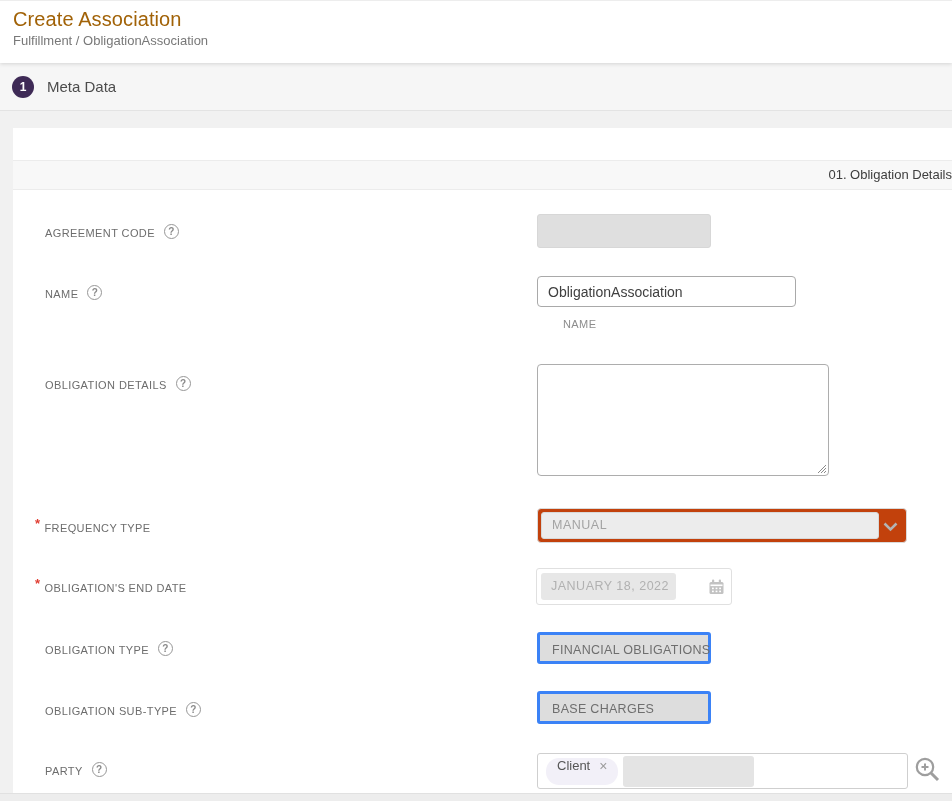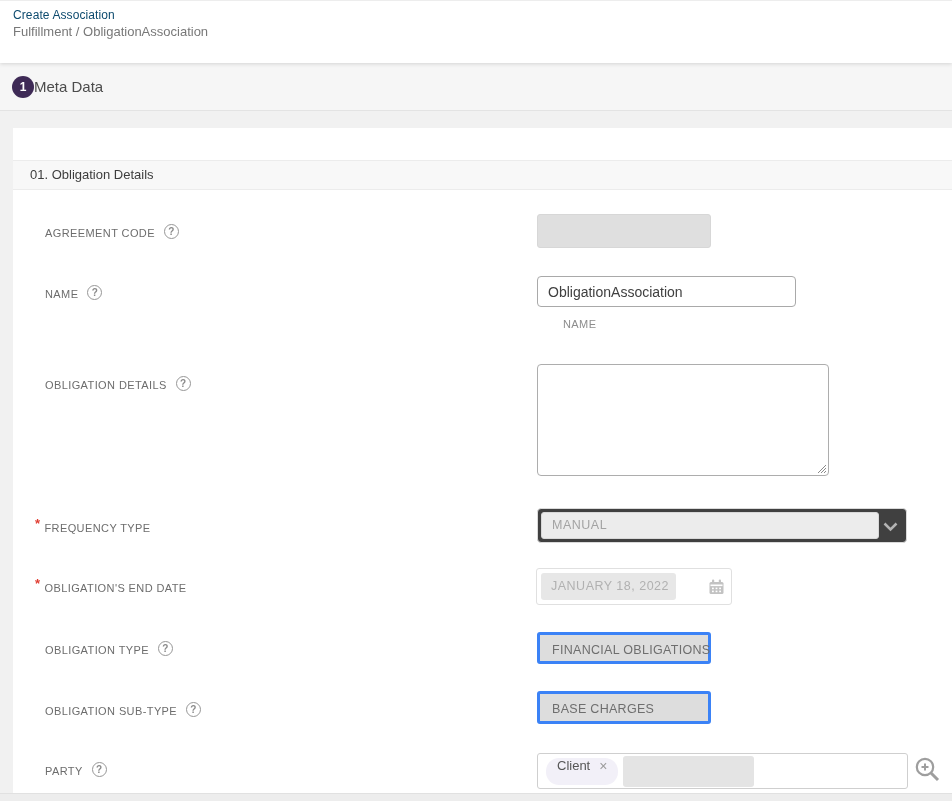--- a/index.html
+++ b/index.html
@@ -13,52 +13,52 @@
 
   
   .header {
     position: absolute; left: 0; top: 0; width: 952px; height: 63px;
     background: #ffffff;
     box-shadow: 0 1px 4px rgba(0,0,0,0.14);
     padding: 7px 0 0 13px;
     z-index: 3;
     border-top: 1px solid #ededed;
   }
-  .page-title { font-size: 12px; color: #0c4a6e; font-weight: 400; letter-spacing: 0.1px; }
+  .page-title { font-size: 20px; color: #a16207; font-weight: 400; letter-spacing: 0.1px; }
   .breadcrumb { font-size: 13px; color: #787878; margin-top: 2px; }
 
   
   .stepbar {
     position: absolute; left: 0; top: 63px; width: 952px; height: 48px;
     background: #f6f6f6;
     border-bottom: 1px solid #e3e3e3;
     display: flex; align-items: center;
     padding-left: 12px;
     z-index: 2;
   }
   .step-circle {
     width: 22px; height: 22px; border-radius: 50%;
     background: #3e2a56; color: #ffffff;
     font-size: 12px; font-weight: bold;
     display: flex; align-items: center; justify-content: center;
   }
-  .step-label { font-size: 15px; color: #4c4c4c; }
+  .step-label { margin-left: 13px; font-size: 15px; color: #4c4c4c; }
 
   
   .card {
     position: absolute; left: 13px; top: 128px; width: 939px; height: 665px;
     background: #ffffff;
   }
   .section-header {
     position: absolute; left: 0; top: 32px; width: 100%; height: 30px;
     background: #f8f8f8;
     border-top: 1px solid #ececec;
     border-bottom: 1px solid #ececec;
     font-size: 13px; color: #3d3d3d;
-    line-height: 28px; padding-left: 17px;
+    line-height: 28px; padding-left: 17px; text-align: right;
   }
 
   
   .f-label {
     position: absolute; left: 32px; height: 15px;
     display: flex; align-items: flex-end;
     font-size: 11px; color: #6d6d6d; letter-spacing: 0.4px;
     white-space: nowrap;
   }
   .f-label.required { left: 22px; }
@@ -87,21 +87,21 @@
   .textarea-wrap textarea {
     width: 100%; height: 100%; resize: none;
     border: 1px solid #adadad; border-radius: 4px;
     font-family: "Liberation Sans", sans-serif; font-size: 14px; color: #3f3f3f;
     padding: 6px 8px; outline: none;
   }
   .resize-grip { position: absolute; right: 3px; bottom: 3px; pointer-events: none; }
 
   .select-box {
     position: absolute; left: 524px; top: 380px; width: 370px; height: 35px;
-    background: #404040; border: 1px solid #dadada; border-radius: 4px;
+    background: #c2410c; border: 1px solid #dadada; border-radius: 4px;
   }
   .select-inner {
     position: absolute; left: 3px; top: 3px; width: 338px; height: 27px;
     background: #ececec; border: 1px solid #d8d8d8; border-radius: 3px;
     font-size: 12.5px; color: #a3a3a3; letter-spacing: 0.5px;
     line-height: 25px; padding-left: 10px;
   }
   .select-arrow { position: absolute; right: 8px; top: 13px; }
 
   .date-box {

